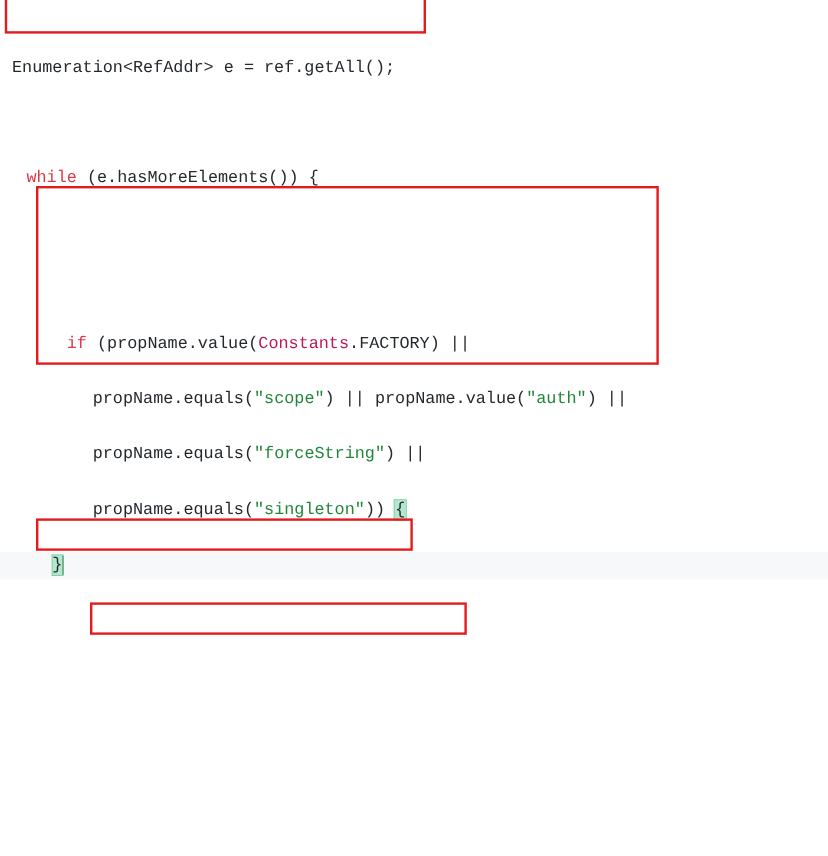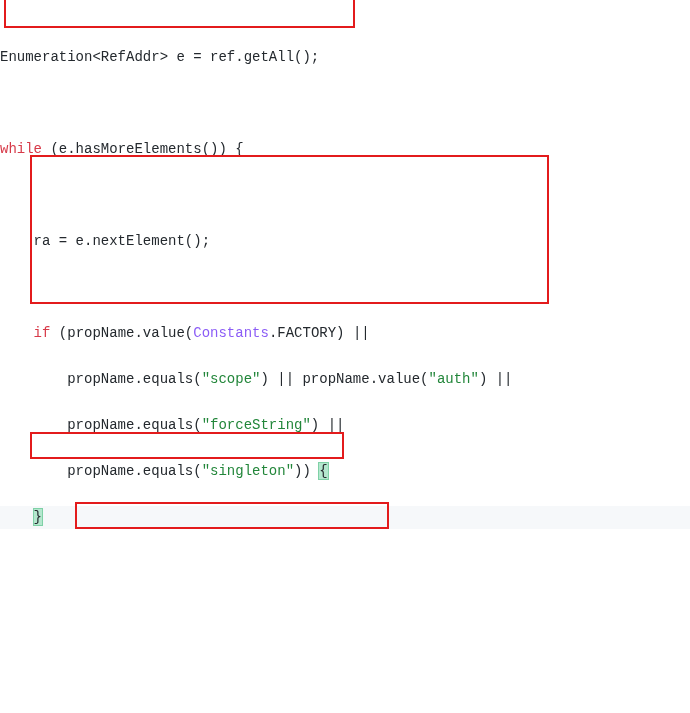--- a/index.html
+++ b/index.html
@@ -11,27 +11,28 @@
     line-height: 23px;
     color: #24292e;
   }
   .code-area {
     position: relative;
     padding: 0;
     white-space: pre;
   }
   .line {
     display: block;
+    padding-left: 10px;
     position: relative;
   }
   .line.active {
     background: #f6f8fa;
   }
-  .kw { color: #d73a49; }      
-  .cls2 { color: #8b5cf6; }     
+  .kw { color: #d73a49; margin-left: 12px; }      
+  .cls2 { color: #be185d; }     
   .str { color: #22863a; }
   .hl-sel {
     background: #b4e7ce;
     outline: 1px solid #7fd1a6;
   }
   .cursor {
     border-left: 1px solid #333;
   }
   .red-box {
     position: absolute;
@@ -42,21 +43,20 @@
 </style>
 </head>
 <body>
 
 <div class="code-area">
 
 <span class="line"><span>Enumeration&lt;RefAddr&gt; e = ref.getAll();</span></span>
 <span class="line"> </span>
 <span class="line"><span class="kw">while</span><span> (e.hasMoreElements()) {</span></span>
 <span class="line"> </span>
-<span class="line"><span>    ra = e.nextElement();</span></span>
 <span class="line"> </span>
 <span class="line"><span>    </span><span class="kw">if</span><span> (propName.value(</span><span class="cls2">Constants</span><span>.FACTORY) ||</span></span>
 <span class="line"><span>        propName.equals(</span><span class="str">"scope"</span><span>) || propName.value(</span><span class="str">"auth"</span><span>) ||</span></span>
 <span class="line"><span>        propName.equals(</span><span class="str">"forceString"</span><span>) ||</span></span>
 <span class="line"><span>        propName.equals(</span><span class="str">"singleton"</span><span>)) </span><span class="hl-sel">{</span></span>
 <span class="line active">    <span class="hl-sel">}</span><span class="cursor"></span></span>
 <span class="line"> </span>
 
 
 

